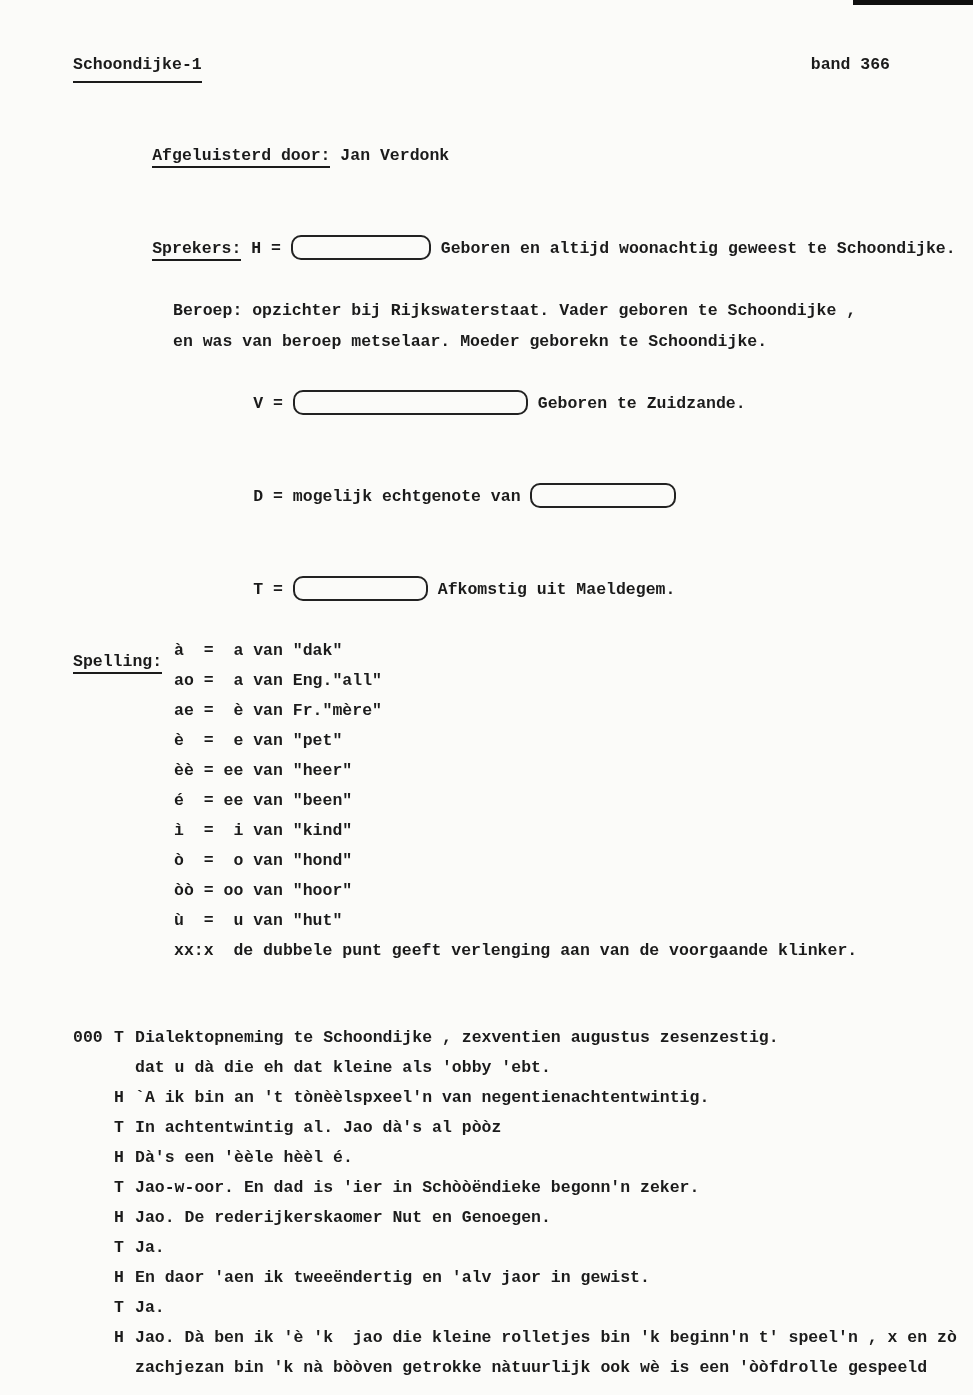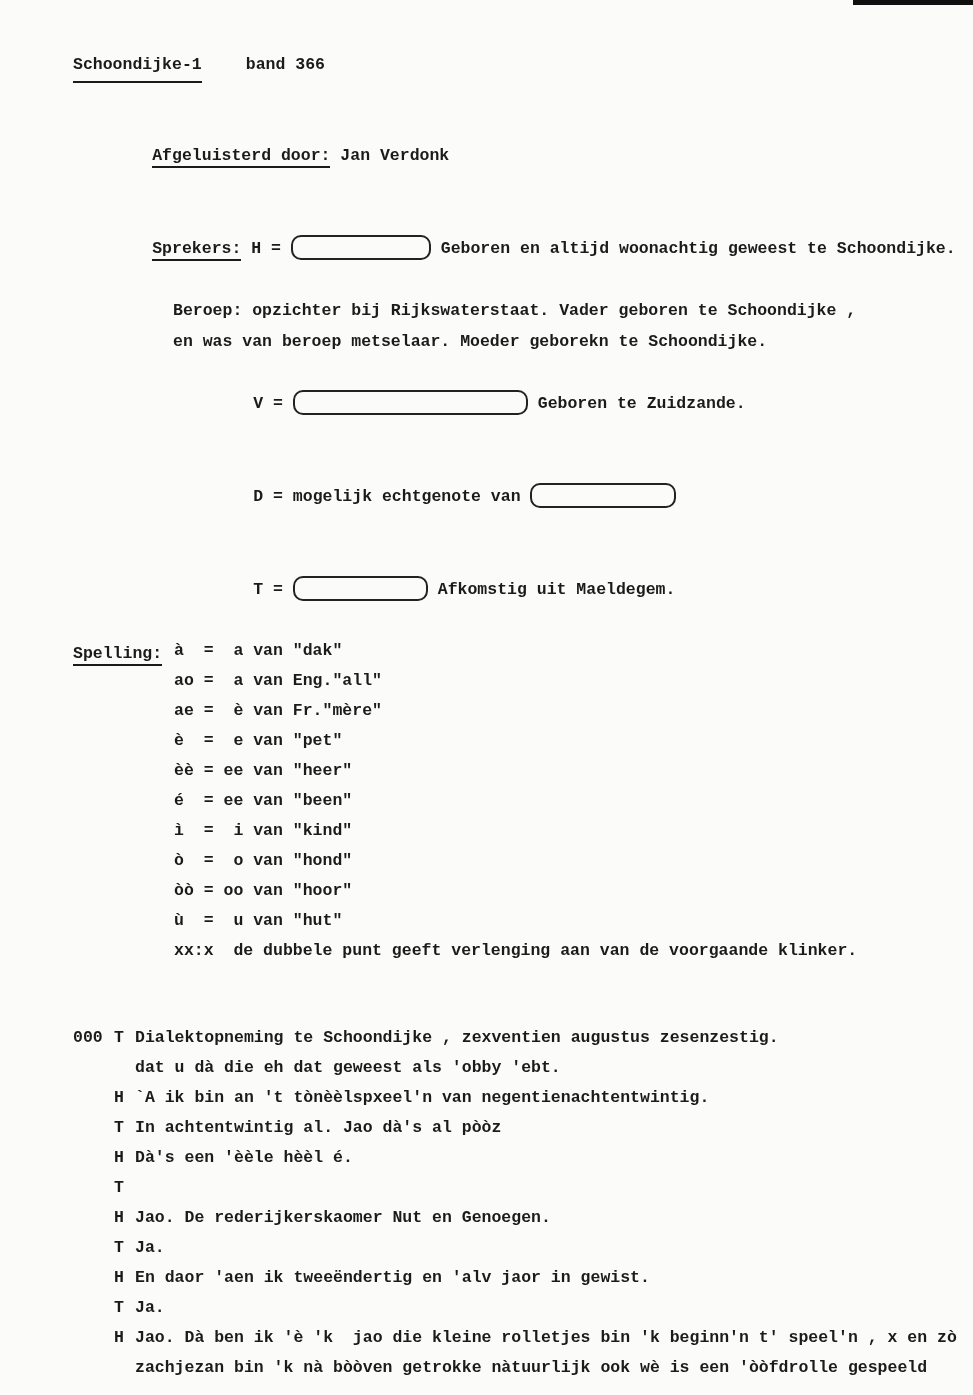--- a/index.html
+++ b/index.html
@@ -9,37 +9,37 @@
   }
   .page{
     position:relative;width:973px;height:1395px;
     color:#1b1b1b;font-size:16.5px;font-weight:bold;overflow:hidden;
   }
   .edge-mark{
     position:absolute;top:0;left:853px;width:120px;height:5px;background:#101010;
   }
   .content{padding:50px 0 0 73px;}
   .line{line-height:30px;white-space:pre;}
-  .hdr{display:flex;padding-right:83px;gap:44px;}
+  .hdr{display:flex;justify-content:space-between;padding-right:83px;gap:44px;}
   .u{border-bottom:2px solid #1b1b1b;padding-bottom:1px;}
   .meta{margin-top:26px;}
   .meta .line{line-height:31px;}
   .ind-beroep{margin-left:100px;}
   .ind-vtd{margin-left:101px;}
   .redact{
     display:inline-block;box-sizing:border-box;height:25px;
     border:2px solid #222;border-radius:10px;background:transparent;
     vertical-align:-7px;
   }
   .box-h{width:140px;}
   .box-v{width:235px;}
   .box-t{width:135px;}
   .box-d{width:146px;}
   .spelling{position:relative;margin-top:0;}
-  .spelling-label{position:absolute;left:0;top:8px;}
+  .spelling-label{position:absolute;left:0;top:16px;}
   .s-row{line-height:30px;white-space:pre;margin-left:101px;}
   .transcript{margin-top:57px;}
   .t-row{display:flex;line-height:30px;align-items:flex-end;}
   .t-num{width:41px;flex:none;white-space:pre;}
   .t-spk{width:21px;flex:none;white-space:pre;}
   .t-txt{white-space:pre;}
 </style>
 </head>
 <body>
 
@@ -92,40 +92,41 @@
     <div class="transcript">
       <div id="transcript-rows">
           <div class="t-row">
             <span class="t-num">000</span>
             <span class="t-spk">T</span>
             <span class="t-txt">Dialektopneming te Schoondijke , zexventien augustus zesenzestig.</span>
           </div>
           <div class="t-row">
             <span class="t-num"></span>
             <span class="t-spk"></span>
-            <span class="t-txt">dat u dà die eh dat geweest als 'obby 'ebt.</span>
+            <span class="t-txt">dat u dà die eh dat kleine als 'obby 'ebt.</span>
           </div>
           <div class="t-row">
             <span class="t-num"></span>
             <span class="t-spk">H</span>
             <span class="t-txt">`A ik bin an 't tònèèlspxeel'n van negentienachtentwintig.</span>
           </div>
           <div class="t-row">
             <span class="t-num"></span>
             <span class="t-spk">T</span>
             <span class="t-txt">In achtentwintig al. Jao dà's al pòòz</span>
           </div>
           <div class="t-row">
             <span class="t-num"></span>
             <span class="t-spk">H</span>
             <span class="t-txt">Dà's een 'èèle hèèl é.</span>
           </div>
           <div class="t-row">
             <span class="t-num"></span>
             <span class="t-spk">T</span>
+            <span class="t-txt">Jao-w-oor. En dad is 'ier in Schòòëndieke begonn'n zeker.</span>
           </div>
           <div class="t-row">
             <span class="t-num"></span>
             <span class="t-spk">H</span>
             <span class="t-txt">Jao. De rederijkerskaomer Nut en Genoegen.</span>
           </div>
           <div class="t-row">
             <span class="t-num"></span>
             <span class="t-spk">T</span>
             <span class="t-txt">Ja.</span>

